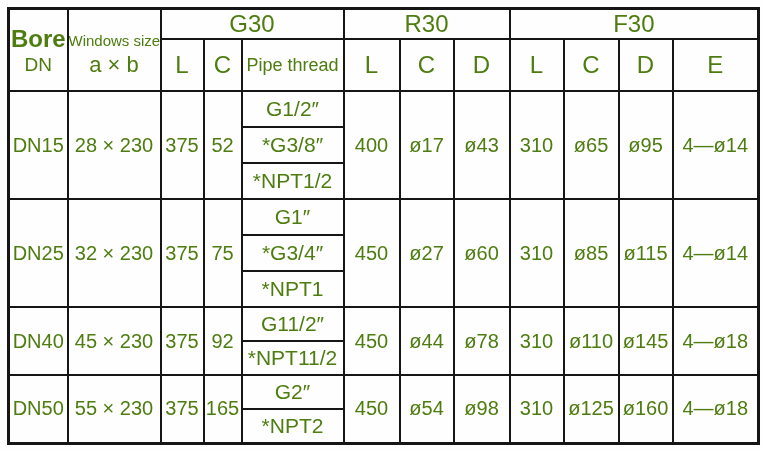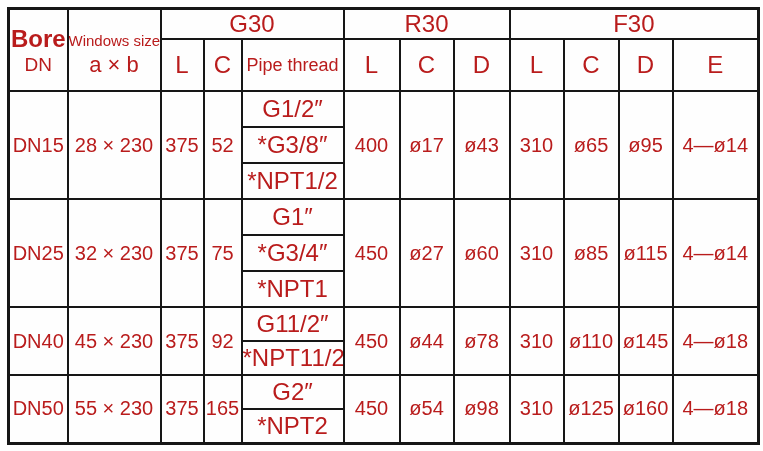--- a/index.html
+++ b/index.html
@@ -3,21 +3,21 @@
 <meta charset="utf-8">
 <style>
   * { box-sizing: border-box; }
   html, body { margin: 0; padding: 0; background: #ffffff; }
   .page {
     position: relative;
     width: 763px;
     height: 451px;
     background: #fefefe;
     font-family: "Liberation Sans", sans-serif;
-    color: #b91c1c;
+    color: #4d7c0f;
     overflow: hidden;
   }
   table.spec {
     position: absolute;
     left: 7px;
     top: 7px;
     width: 750px;
     border-collapse: collapse;
     table-layout: fixed;
     border: 3px solid #161616;
@@ -36,21 +36,21 @@
   tr.sub3 { height: 36px; }
   tr.sub2 { height: 34px; }
   .group-head { font-size: 24px; }
   .col-head { font-size: 24px; }
   .bore-line1 { font-size: 24px; font-weight: bold; line-height: 1.3; }
   .bore-line2 { font-size: 19px; line-height: 1.2; }
   .win-line1 { font-size: 15px; line-height: 1.4; letter-spacing: 0px; margin-top: 9px; }
   .win-line2 { font-size: 22px; line-height: 1.3; }
   .pipe-head { font-size: 18px; }
   td.data { font-size: 20px; }
-  td.pipe { font-size: 24px; }
+  td.pipe { font-size: 21px; }
 </style>
 </head>
 <body>
 
 <div class="page">
   <table class="spec">
     <colgroup>
       <col style="width:59px">
         <col style="width:93px">
       <col style="width:43px">

